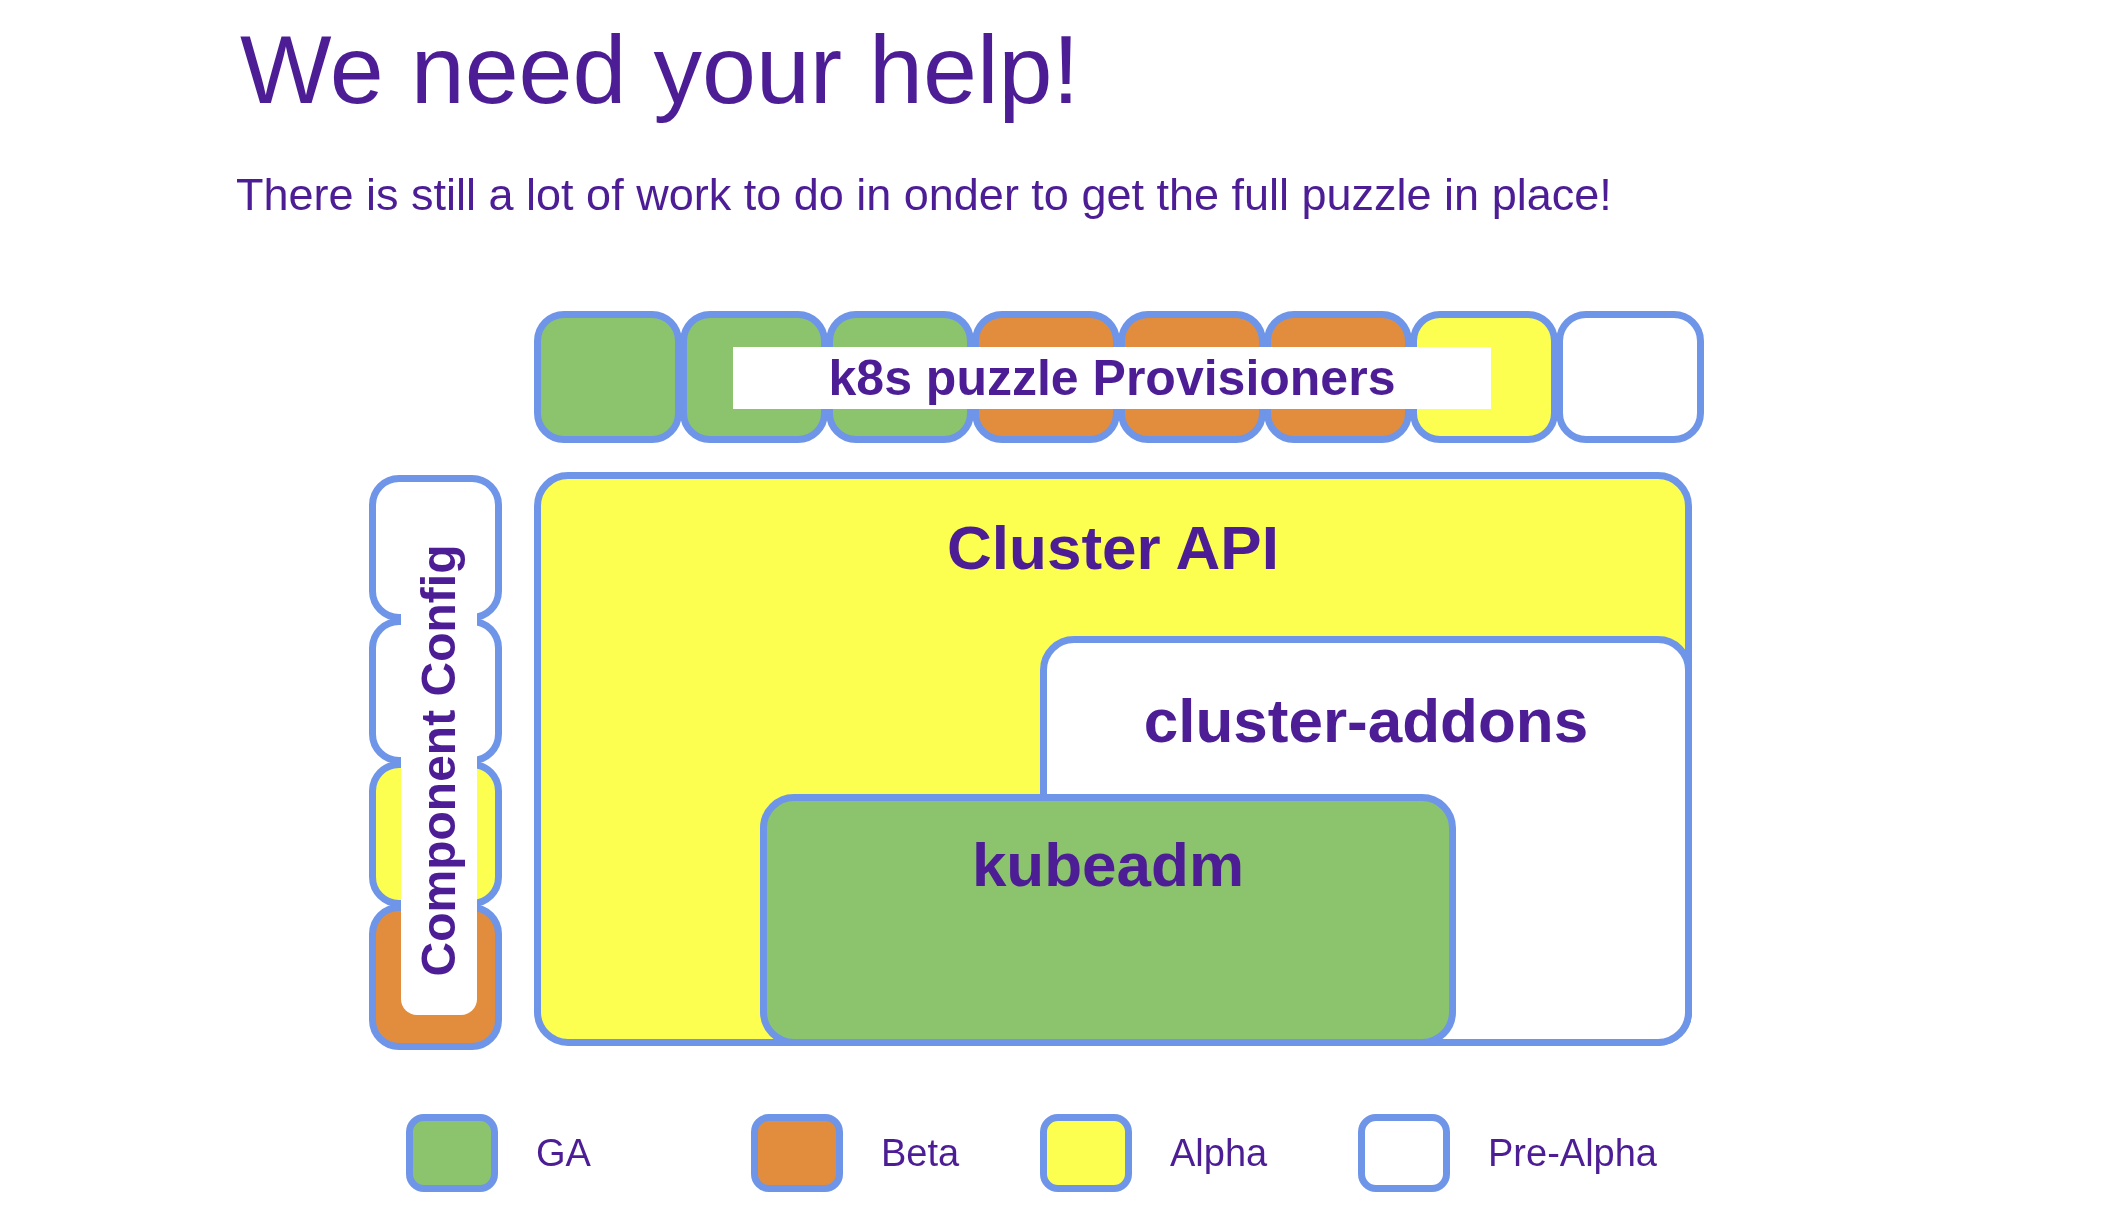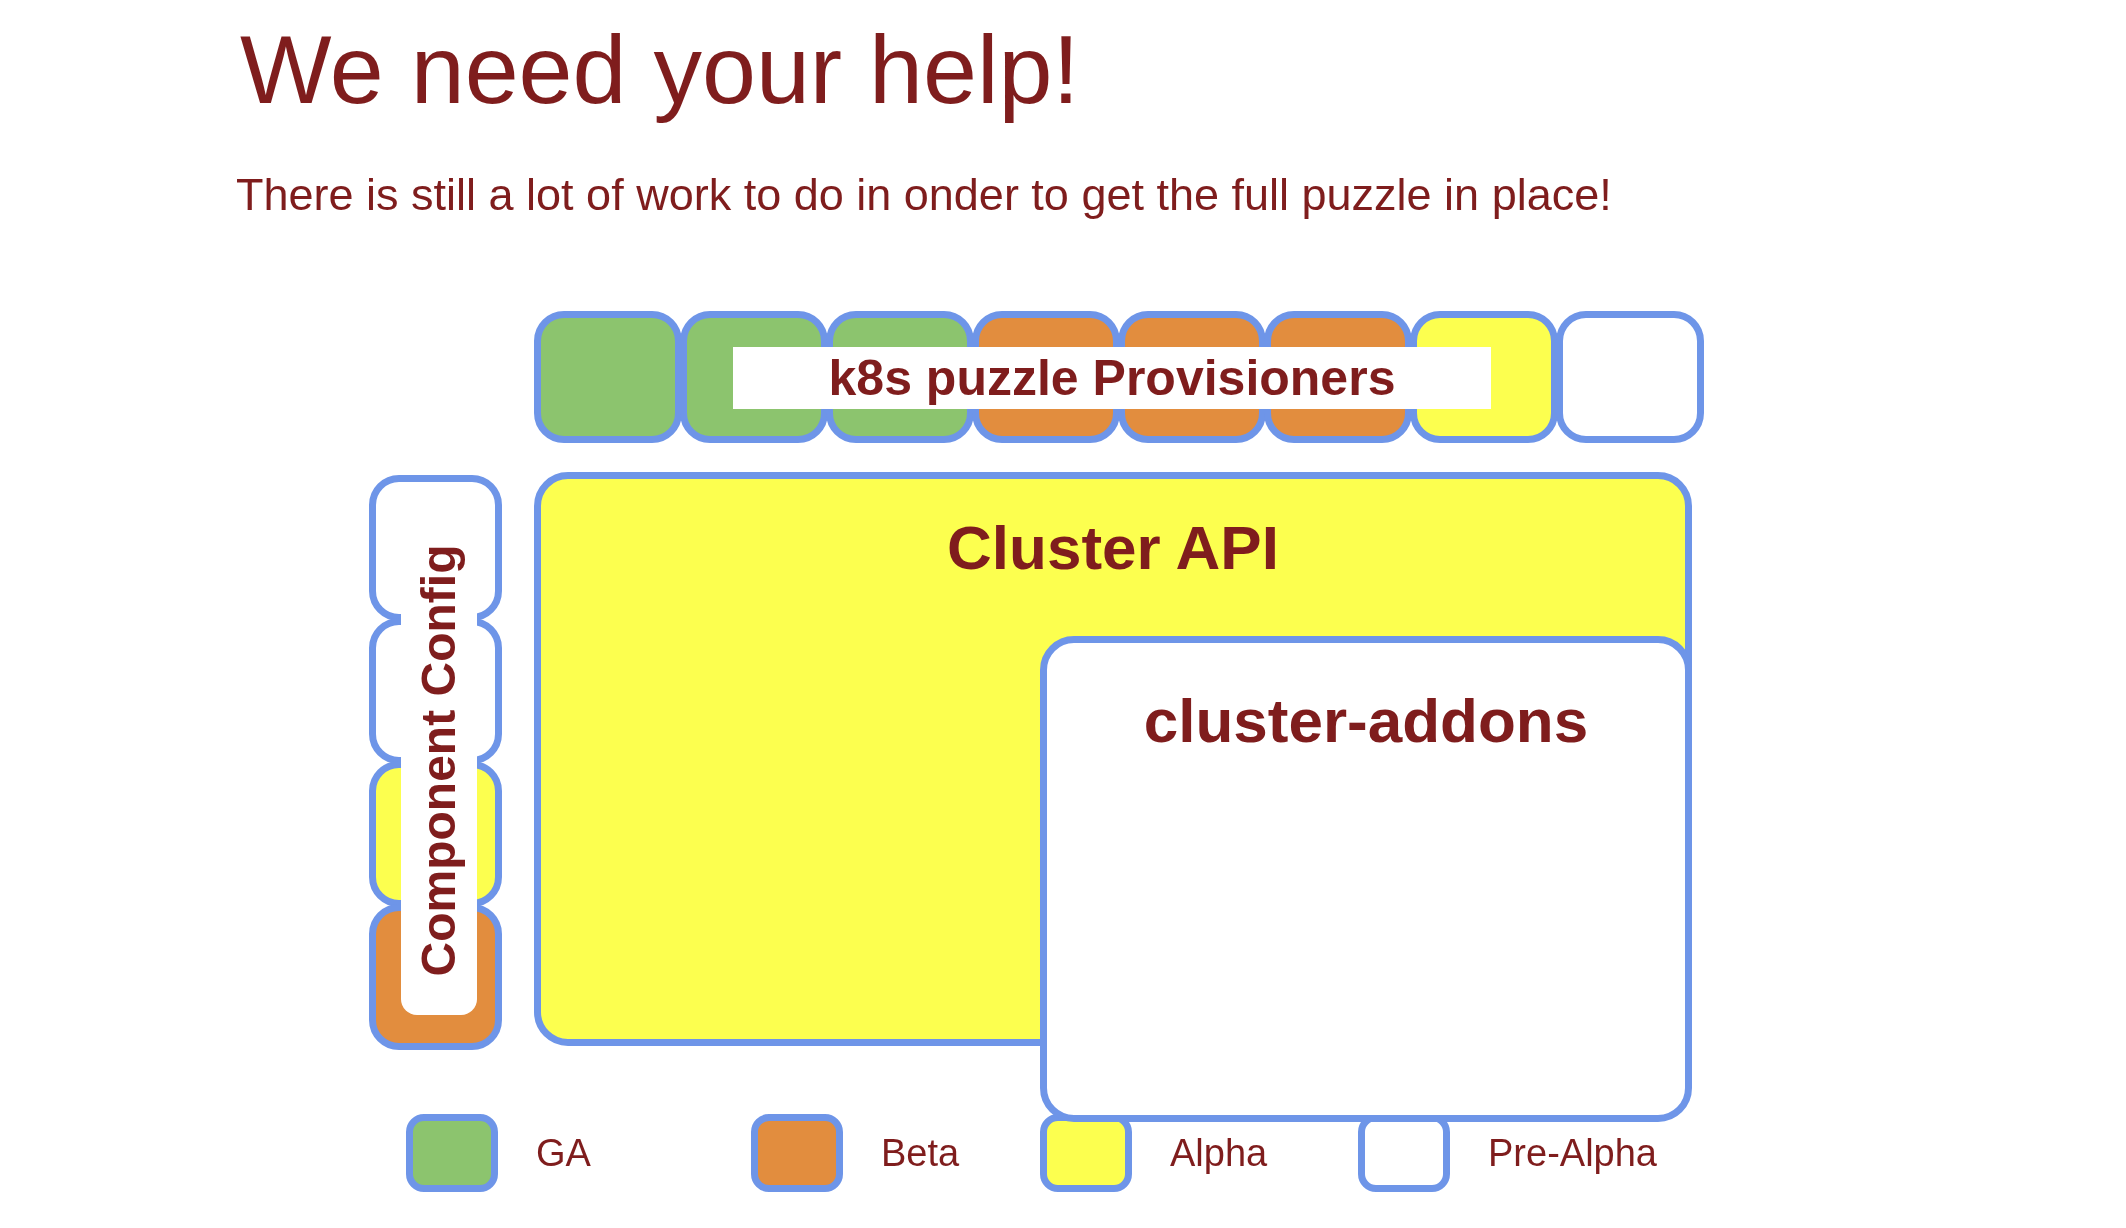--- a/index.html
+++ b/index.html
@@ -1,21 +1,21 @@
 <!DOCTYPE html>
 <html><head>
 <meta charset="utf-8">
 <style>
   html,body{margin:0;padding:0;background:#fff;}
   .slide{
     position:relative;
     width:2126px;height:1228px;
     background:#ffffff;
     font-family:"Liberation Sans","DejaVu Sans",sans-serif;
-    color:#7f1d1d;
+    color:#4c1d95;
     overflow:hidden;
   }
   .title{
     position:absolute;left:240px;top:14px;
     font-size:97px;line-height:1.15;font-weight:400;
     white-space:nowrap;
   }
   .subtitle{
     position:absolute;left:236px;top:168px;
     font-size:45px;line-height:1.2;font-weight:400;
@@ -83,21 +83,21 @@
     border-radius:34px;
   }
   .bigbox .boxlabel{
     position:absolute;left:0;right:0;
     text-align:center;
     font-size:62px;font-weight:bold;
     white-space:nowrap;
   }
   .box-cluster-api{left:534px;top:472px;width:1158px;height:574px;z-index:1;}
   .box-cluster-api .boxlabel{top:33px;}
-  .box-cluster-addons{left:1040px;top:636px;width:652px;height:486px;z-index:2;background:#fff;}
+  .box-cluster-addons{left:1040px;top:636px;width:652px;height:410px;z-index:2;background:#fff;}
   .box-cluster-addons .boxlabel{top:42px;}
   .box-kubeadm{left:760px;top:794px;width:696px;height:252px;z-index:3;}
   .box-kubeadm .boxlabel{top:28px;}
   .box-etcdadm{left:534px;top:930px;width:681px;height:116px;z-index:4;background:#fff;}
   .box-etcdadm .boxlabel{top:26px;}
   .misspelled{
     text-decoration-line:underline;
     text-decoration-style:wavy;
     text-decoration-color:var(--squiggle);
     text-decoration-thickness:3px;
@@ -153,20 +153,23 @@
   <div class="cc-label">
     <span>Component Config</span>
   </div>
 
   <div class="bigbox box-cluster-api alpha">
     <div class="boxlabel">Cluster API</div>
   </div>
   <div class="bigbox box-cluster-addons">
     <div class="boxlabel">cluster-addons</div>
   </div>
+  <div class="bigbox box-kubeadm ga">
+    <div class="boxlabel"><span class="misspelled0">kubeadm</span></div>
+  </div>
 
   <div id="legend">
       <div class="legend-item">
         <div class="legend-swatch ga"></div>
         <span class="legend-label">GA</span>
       </div>
       <div class="legend-item">
         <div class="legend-swatch beta"></div>
         <span class="legend-label">Beta</span>
       </div>

